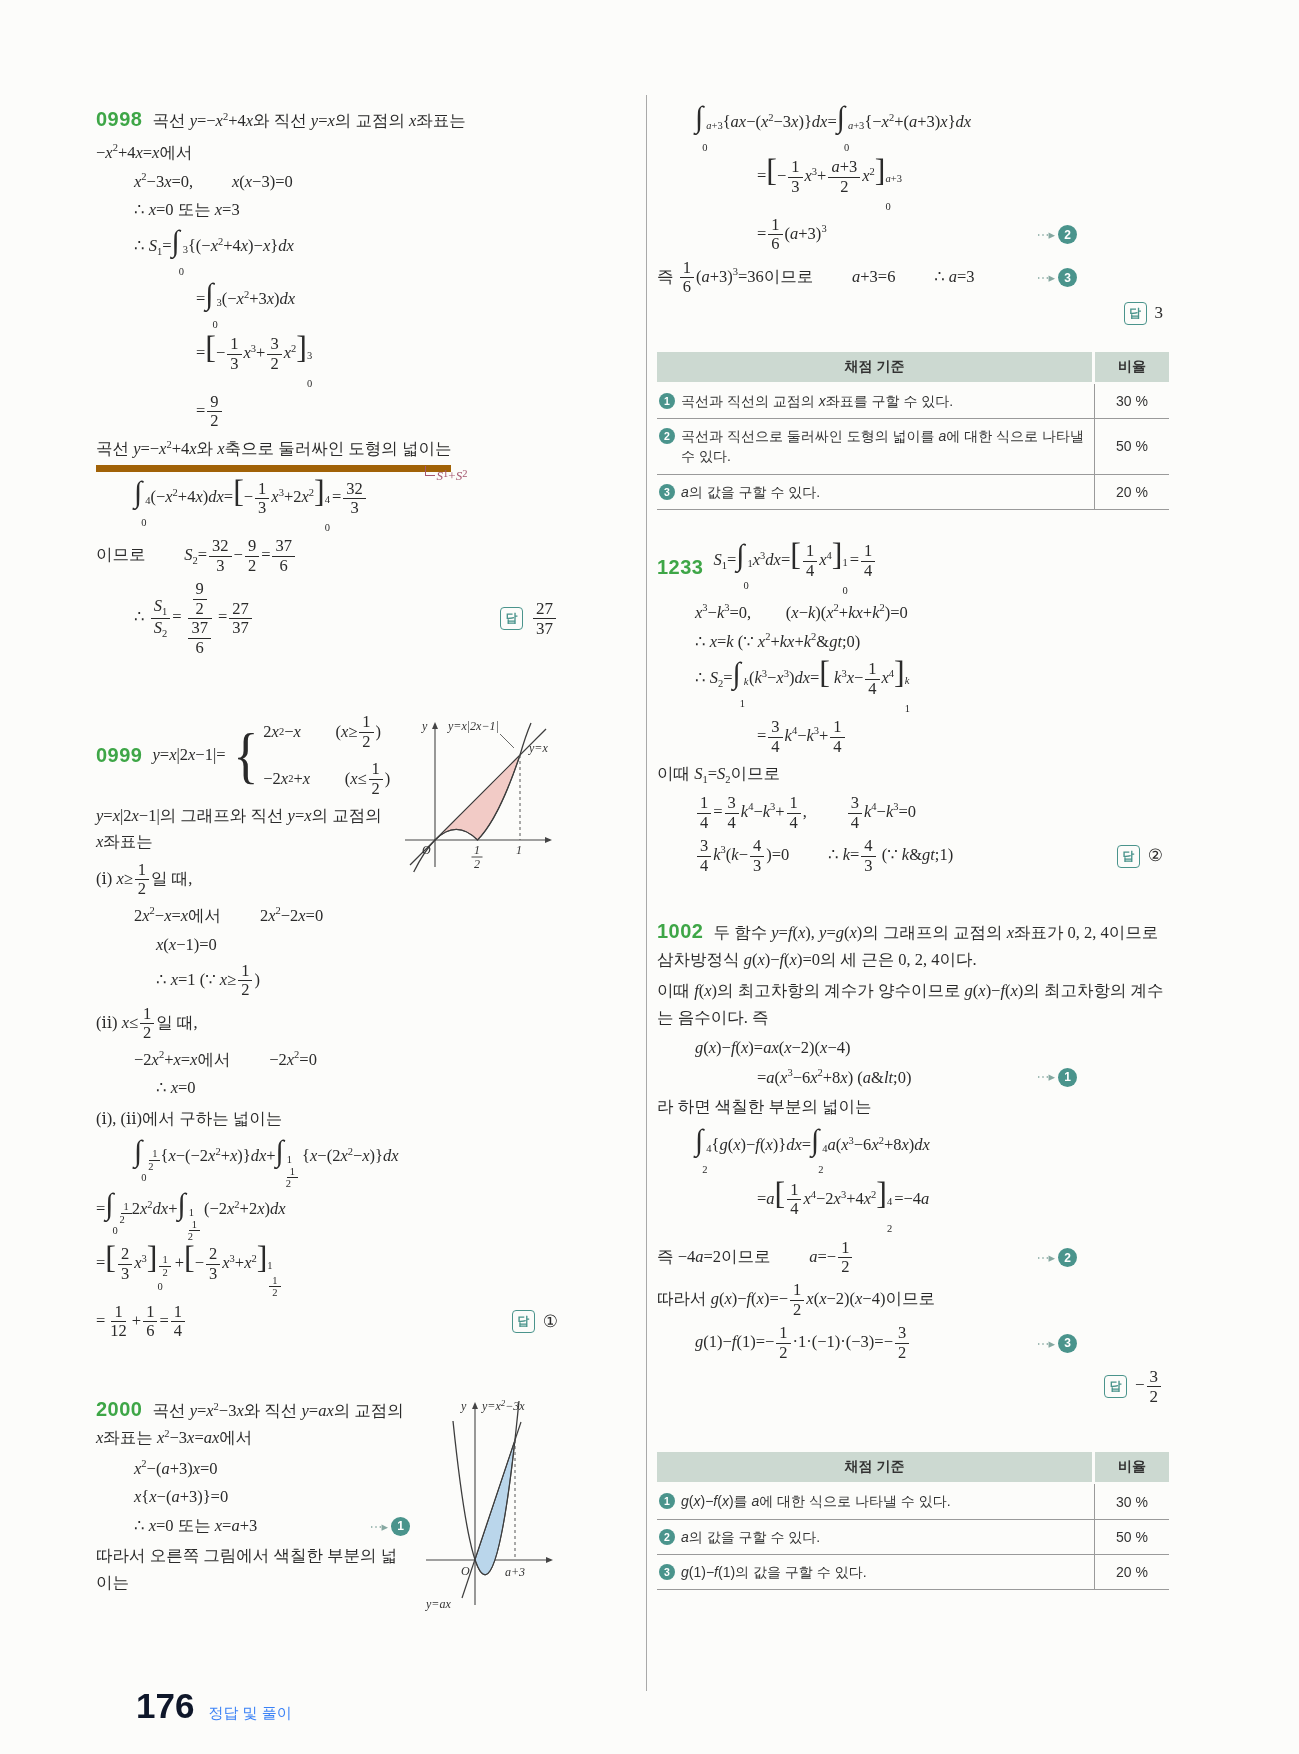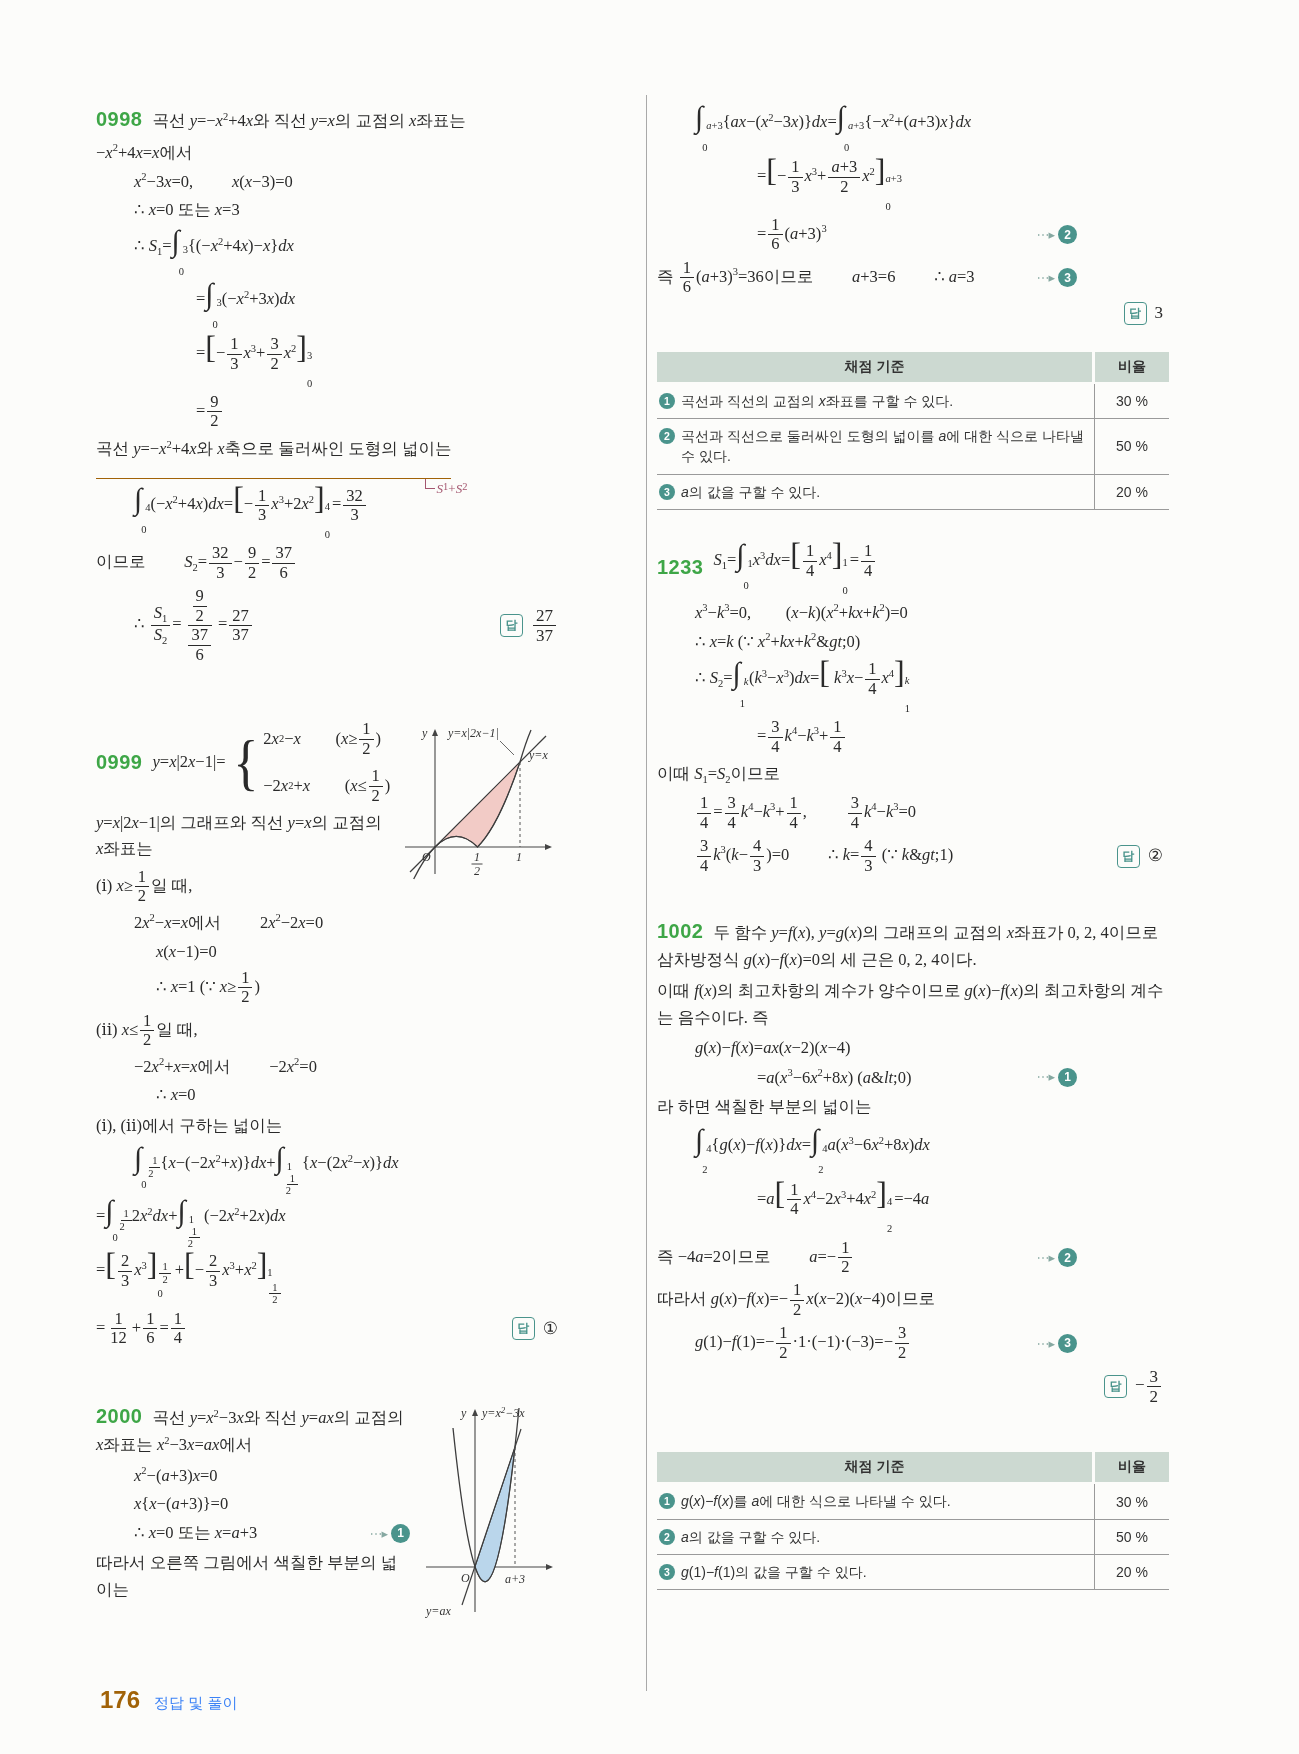--- a/index.html
+++ b/index.html
@@ -55,42 +55,42 @@
   .dots{color:#86a8a1;font-size:13px;letter-spacing:-1px;}
   .cn{width:19px;height:19px;border-radius:50%;background:#4a948c;color:#fff;
       font:700 12px "Liberation Sans","DejaVu Sans",sans-serif;display:inline-flex;
       align-items:center;justify-content:center;flex:0 0 auto;}
   .ansr{margin-left:auto;display:inline-flex;align-items:center;gap:8px;flex:0 0 auto;}
   .abadge{width:21px;height:21px;border:1.6px solid #4a948c;border-radius:4px;color:#4a948c;
       font:700 12px "Liberation Sans","DejaVu Sans",sans-serif;display:inline-flex;
       align-items:center;justify-content:center;}
   .aval{font-size:17px;}
   
-  .ul{position:relative;display:inline-block;border-bottom:1px solid #a16207;padding-bottom:16px;}
+  .ul{position:relative;display:inline-block;border-bottom:7px solid #a16207;padding-bottom:3px;}
   .annot{position:absolute;right:-16px;top:100%;margin-top:1px;color:#a4566f;font-size:13px;
          white-space:nowrap;display:inline-flex;align-items:flex-start;}
   .corner{display:inline-block;width:9px;height:9px;border-left:1px solid #a4566f;
           border-bottom:1px solid #a4566f;margin-right:2px;}
   
   .graph{float:right;margin:2px 0 8px 10px;}
   .graph text{font-size:12px;font-style:italic;fill:#333;font-family:"Liberation Serif","DejaVu Serif",serif;}
   
   .stable{width:100%;font-size:14px;font-family:"Liberation Sans","DejaVu Sans",sans-serif;
           margin-top:26px;color:#333;}
   #tb1{margin-top:46px;}
   .thead{display:flex;gap:3px;margin-bottom:2px;border-radius:14px;}
   .thc{flex:1;background:#ccd9d1;text-align:center;font-weight:bold;padding:6px 0;}
   .thr{width:74px;background:#ccd9d1;text-align:center;font-weight:bold;padding:6px 0;}
   .trow{display:flex;border-bottom:1px solid #9a9a9a;}
   .tc{flex:1;padding:7px 8px 7px 2px;display:flex;gap:6px;align-items:flex-start;
       border-right:1px solid #9a9a9a;line-height:1.45;}
   .tc .cn{width:16px;height:16px;font-size:10.5px;margin-top:2px;}
   .tr2{width:74px;display:flex;align-items:center;justify-content:center;}
   footer{position:absolute;left:100px;top:1686px;display:flex;align-items:baseline;gap:14px;}
-  .fnum{font-size:24px;font-weight:bold;font-family:"Liberation Sans","DejaVu Sans",sans-serif;color:#a16207;}
+  .fnum{font-size:35px;font-weight:bold;font-family:"Liberation Sans","DejaVu Sans",sans-serif;color:#0f172a;margin-left:36px;}
   .flabel{font-size:15px;color:#3b82f6;font-family:"Liberation Sans","DejaVu Sans",sans-serif;}
 </style>
 </head>
 <body>
 
 <div class="page">
 
   <div class="col left">
     <section id="s0998">
       <div class="plines" id="pl0998">

